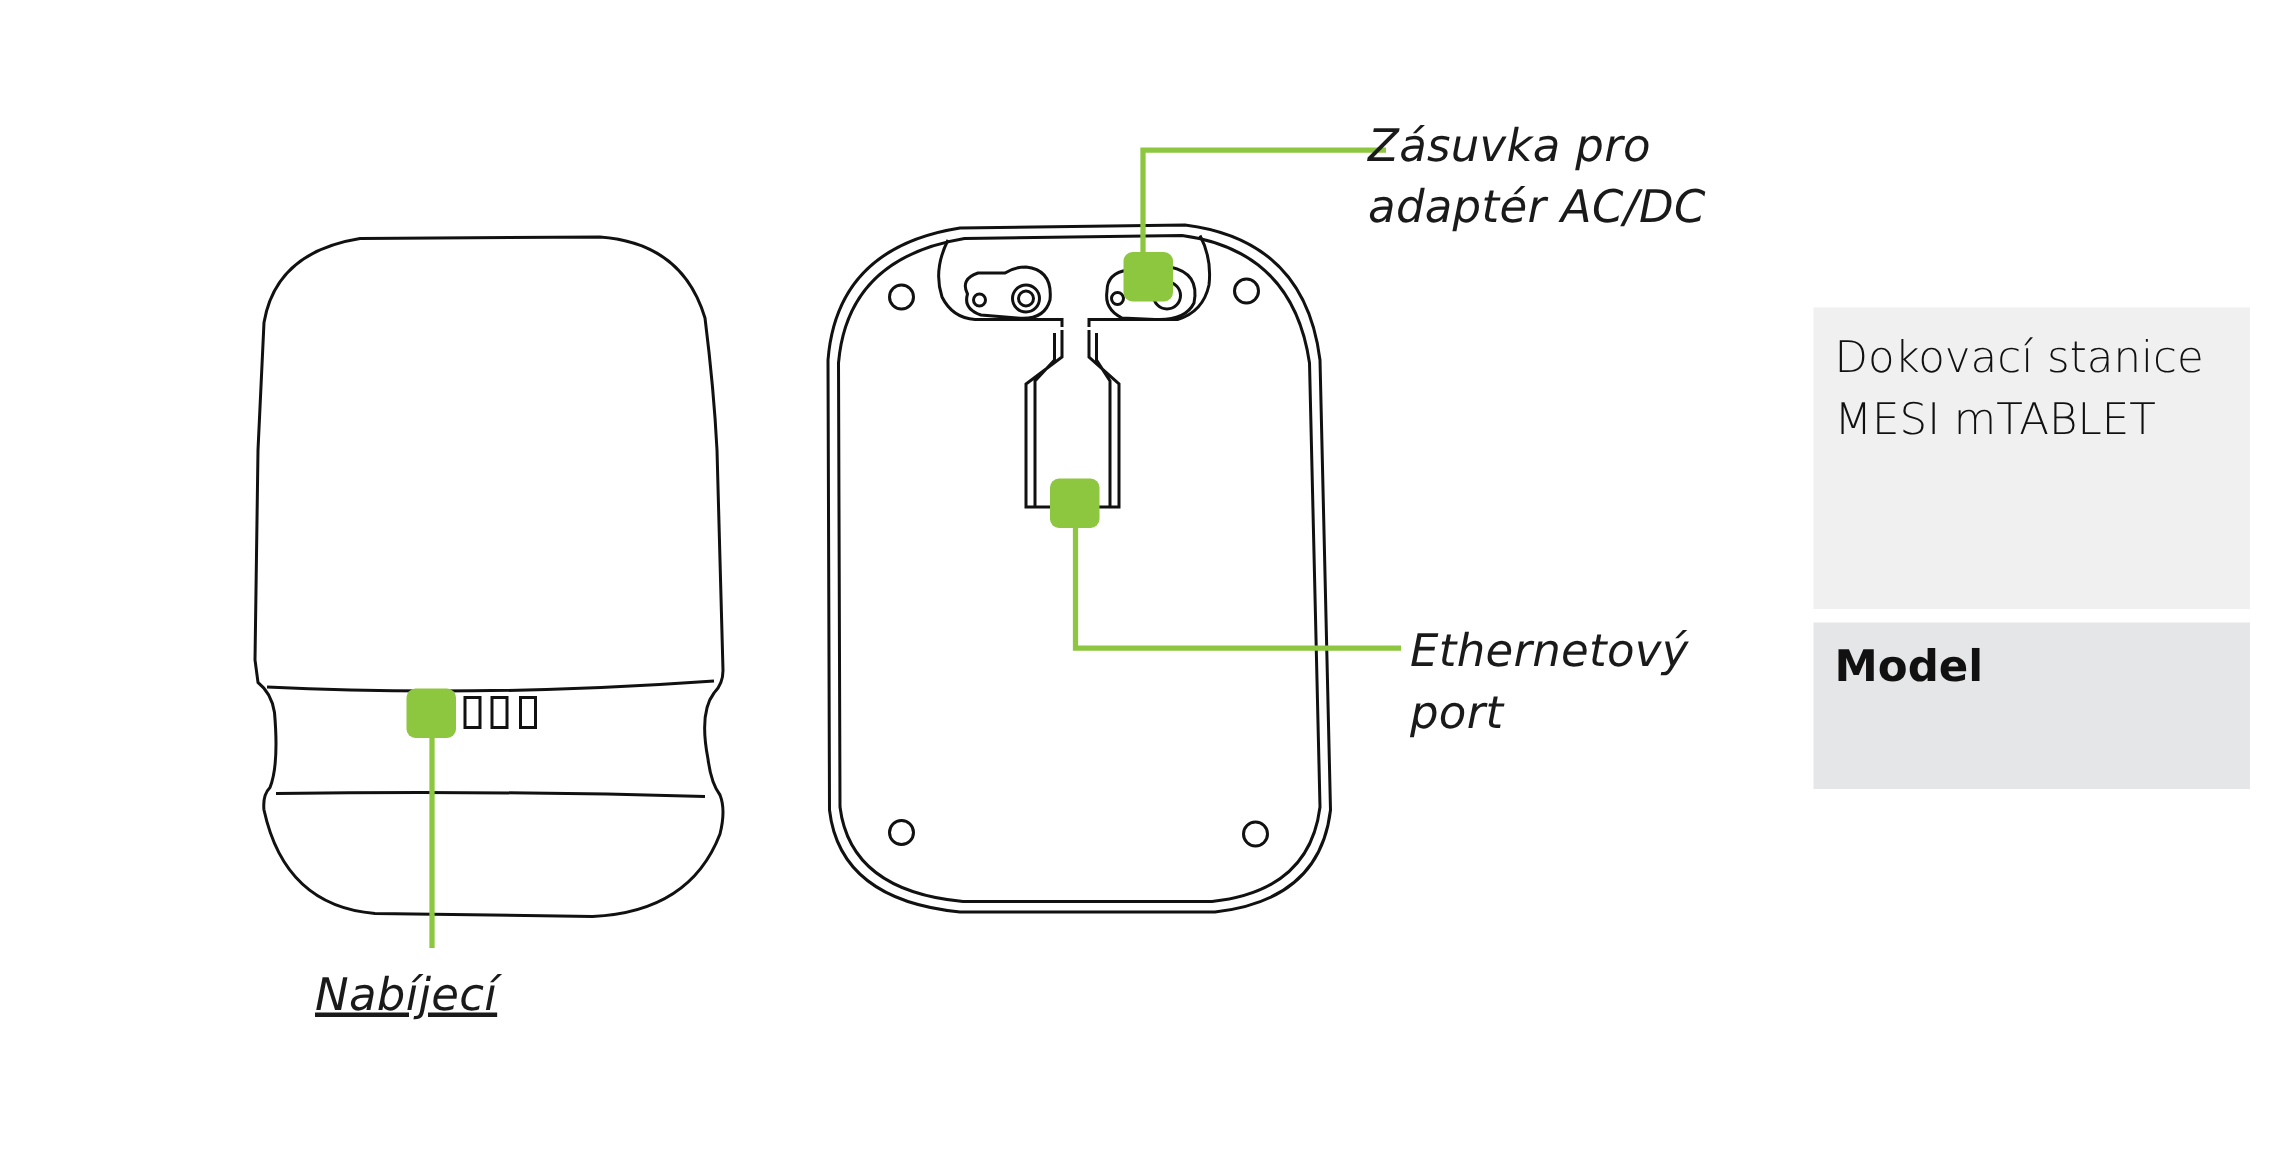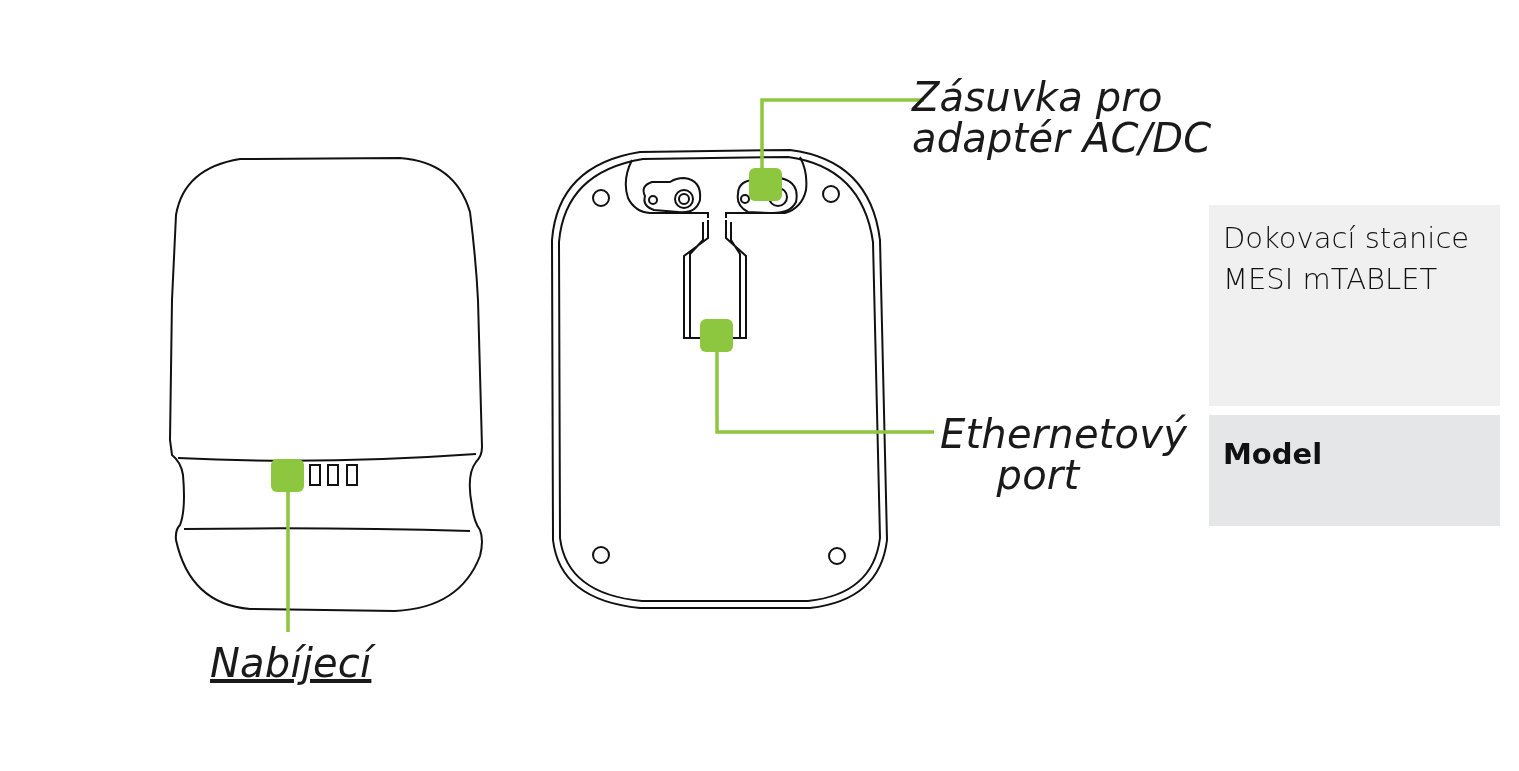--- a/index.html
+++ b/index.html
@@ -1,28 +1,28 @@
 <!DOCTYPE html>
 <html><head>
   <meta charset="utf-8">
   <style>
     html, body { margin: 0; padding: 0; background: #ffffff; }
     body { width: 1519px; height: 771px; position: relative; overflow: hidden;
            font-family: "Liberation Sans", "DejaVu Sans", sans-serif; color: #111; }
     #diagram { position: absolute; left: 0; top: 0; width: 1519px; height: 771px; }
-    .callout { position: absolute; font-style: italic; font-weight: 300; font-size: 40px;
-               line-height: 41px; color: #1a1a1a; text-align: center; white-space: nowrap;
+    .callout { position: absolute; font-style: italic; font-weight: 300; font-size: 30px;
+               line-height: 41px; color: #1a1a1a; text-align: left; white-space: nowrap;
                font-family: "DejaVu Sans", sans-serif; letter-spacing: 0.2px; }
     .callout span { display: block; }
     .info-box { position: absolute; left: 1171px; width: 291px; box-sizing: border-box;
                 padding-left: 14px; font-size: 29px; line-height: 41px; color: #111;
                 font-family: "DejaVu Sans", sans-serif; font-weight: 300; margin-left: 38px; }
     .info-box span { display: block; }
     #info-title { top: 205px; height: 201px; background: #f0f0f0; padding-top: 13px; }
-    #info-model { top: 415px; height: 111px; background: #e5e6e8; padding-top: 19px; }
+    #info-model { top: 415px; height: 111px; background: #e5e6e8; padding-top: 9px; }
     #info-model .bold { font-weight: bold; }
   </style>
 </head>
 <body>
 
 <svg id="diagram" viewBox="0 0 1519 771" xmlns="http://www.w3.org/2000/svg">
 
   <g fill="none" stroke="#111" stroke-width="2">
     <path d="M 240 159 L 400 158 Q 455 162 470 212 Q 476 260 478 300 L 482 447
          Q 482 456 476 462 Q 466 475 472 506 Q 474 522 480 530

